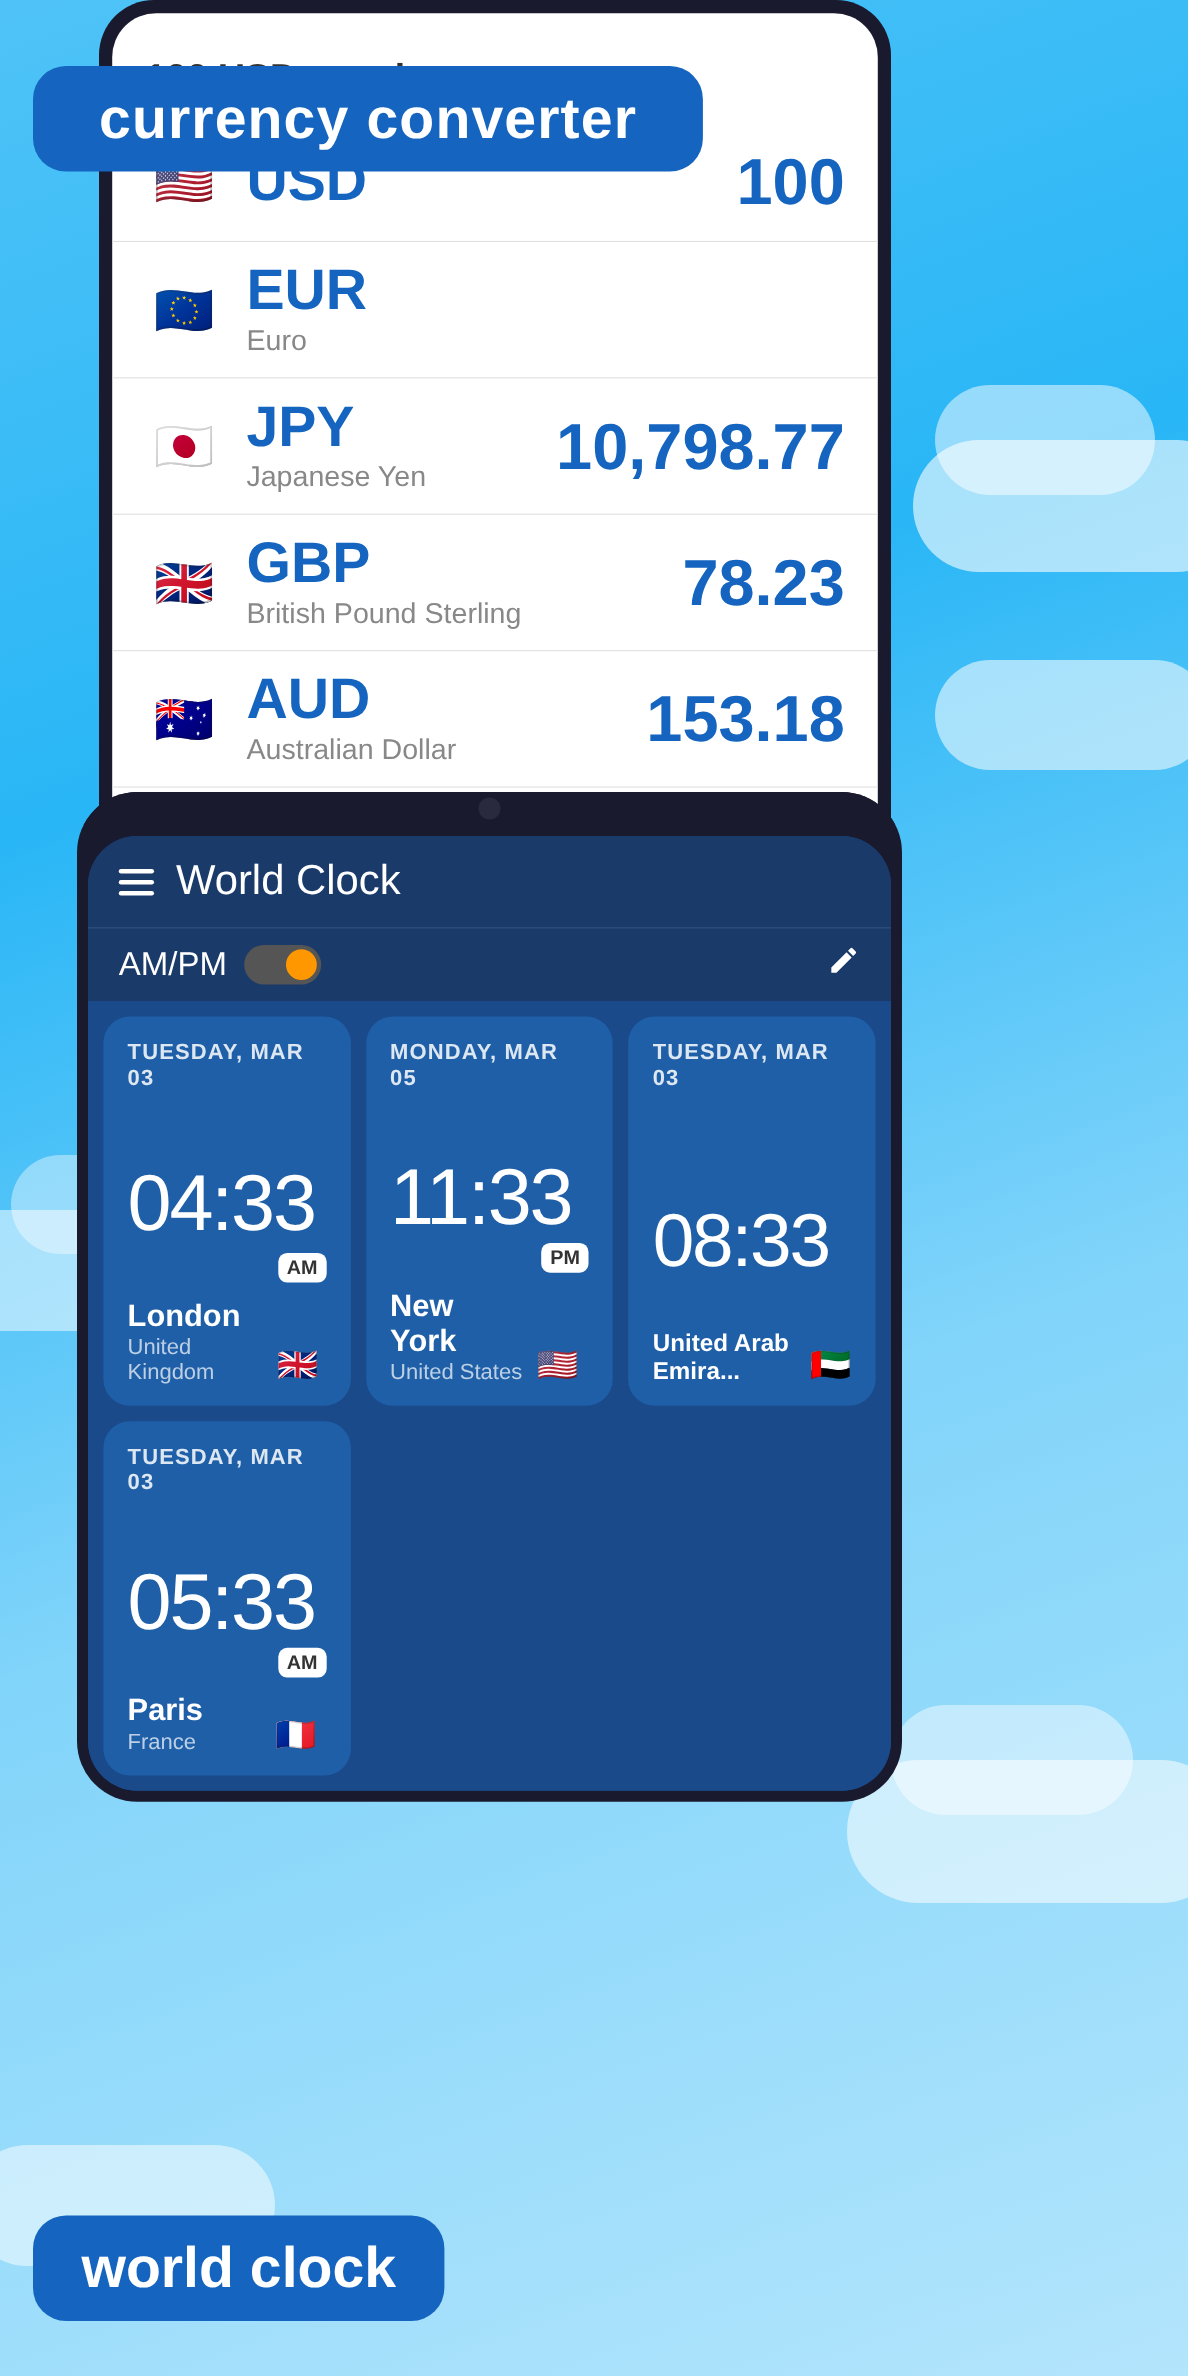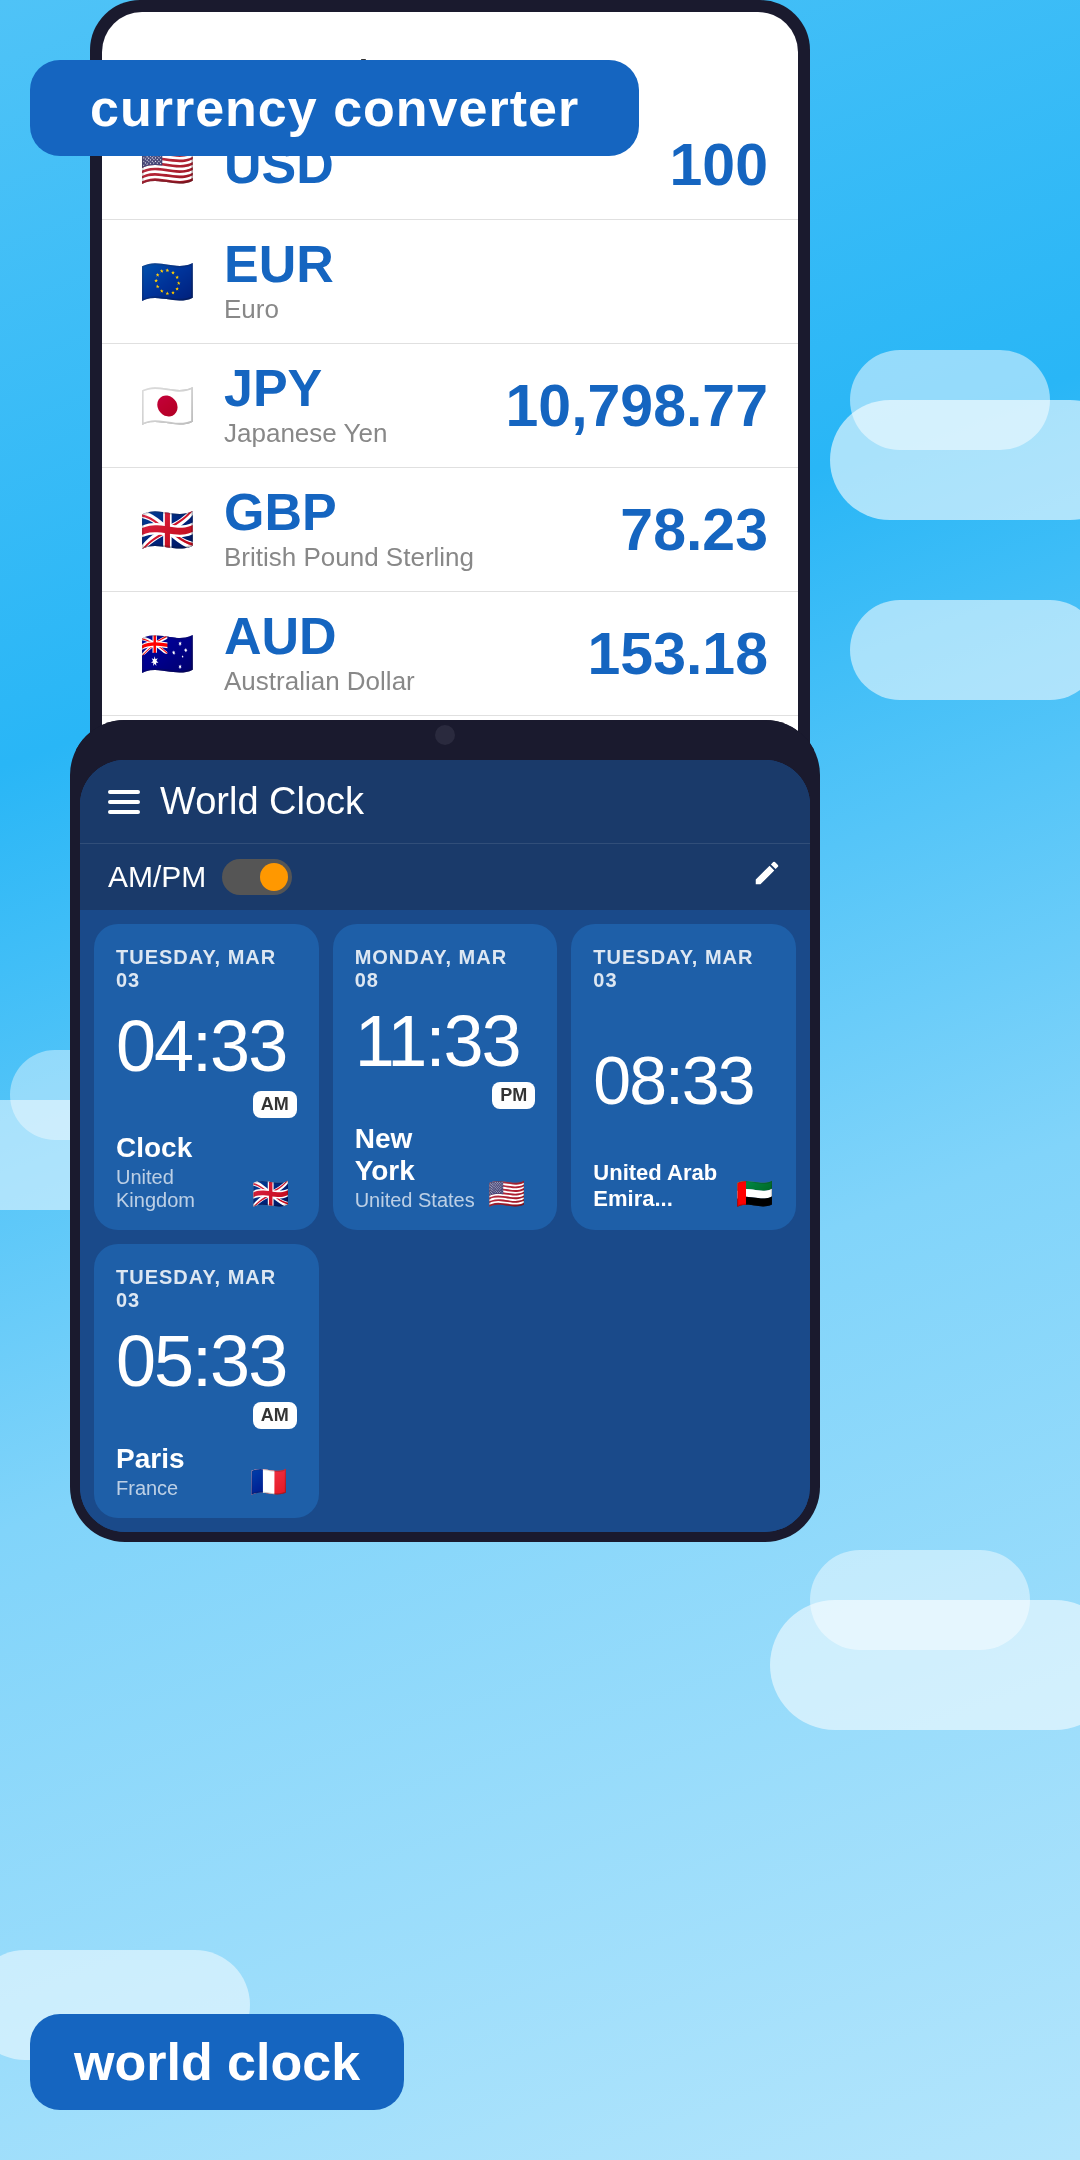--- a/index.html
+++ b/index.html
@@ -206,20 +206,21 @@
       margin-bottom: 8px;
     }
     .clock-time {
       font-size: 72px;
       font-weight: 300;
       color: white;
       letter-spacing: -2px;
       flex: 1;
       display: flex;
       align-items: center;
+      margin-top: 48px;
     }
     .clock-footer {
       display: flex;
       align-items: flex-end;
       justify-content: space-between;
       margin-top: 8px;
     }
     .ampm-badge {
       background: white;
       color: #333;
@@ -371,29 +372,29 @@
     <div class="clock-grid">
 
       <div class="clock-card">
         <div class="clock-date">TUESDAY, MAR 03</div>
         <div class="clock-time">04:33</div>
         <div style="display:flex;justify-content:flex-end;margin-bottom:6px;">
           <div class="ampm-badge">AM</div>
         </div>
         <div class="clock-footer">
           <div>
-            <div class="city-name">Clock</div>
+            <div class="city-name">London</div>
             <div class="country-name">United Kingdom</div>
           </div>
           <div class="flag-small">🇬🇧</div>
         </div>
       </div>
 
       <div class="clock-card">
-        <div class="clock-date">MONDAY, MAR 08</div>
+        <div class="clock-date">MONDAY, MAR 05</div>
         <div class="clock-time">11:33</div>
         <div style="display:flex;justify-content:flex-end;margin-bottom:6px;">
           <div class="ampm-badge">PM</div>
         </div>
         <div class="clock-footer">
           <div>
             <div class="city-name">New York</div>
             <div class="country-name">United States</div>
           </div>
           <div class="flag-small">🇺🇸</div>

